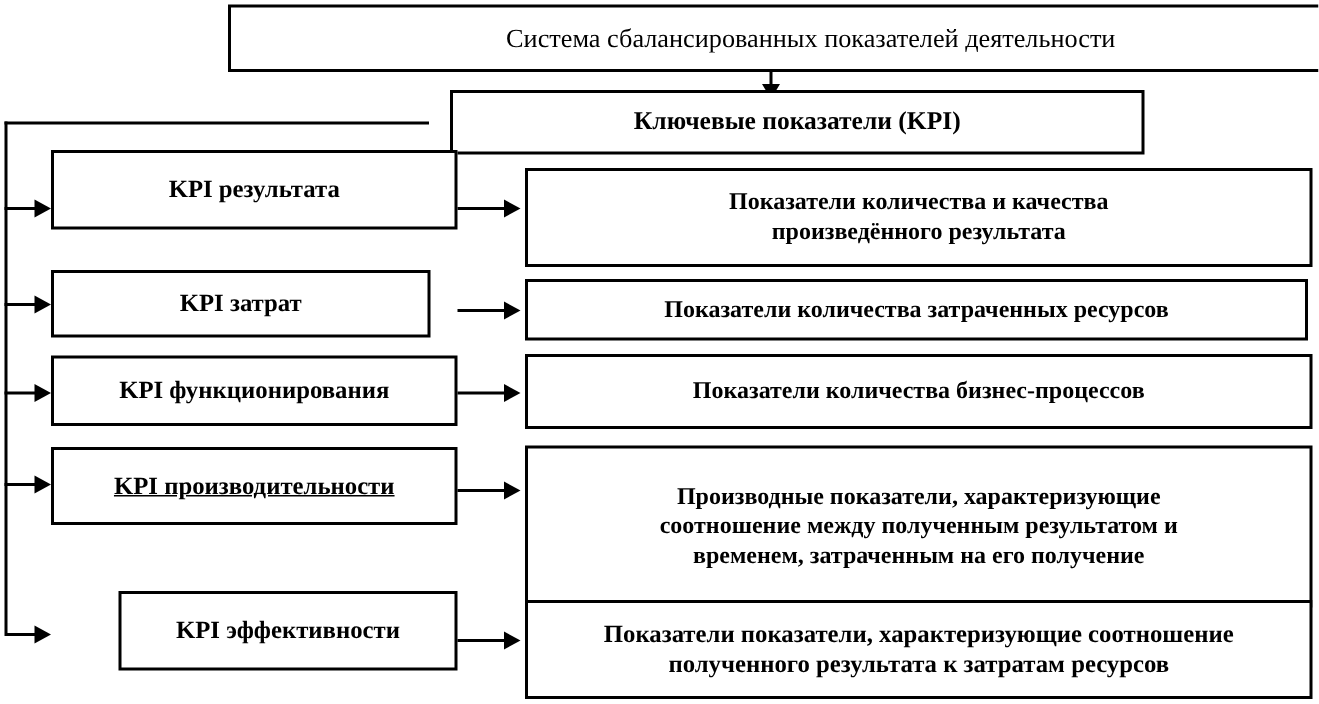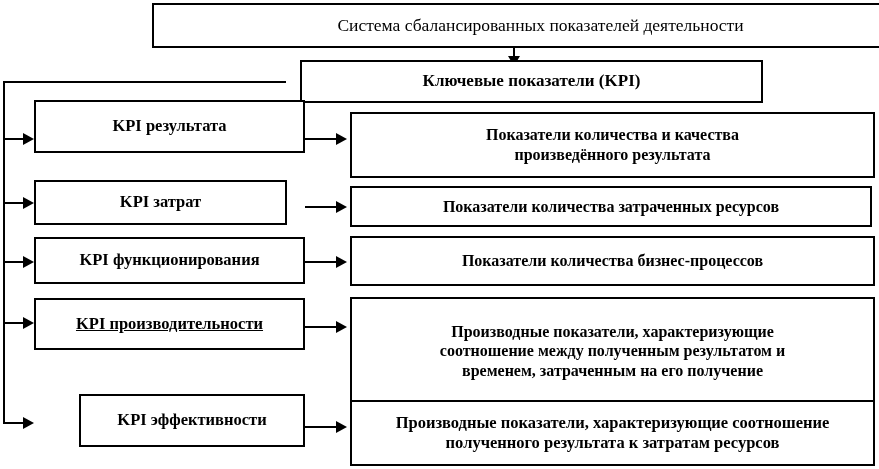--- a/index.html
+++ b/index.html
@@ -134,17 +134,17 @@
   </div>
 
   <div class="line-h" style="left:3px; top:422px; width:22px;"></div>
   <div class="arrow-r" style="left:23px; top:417px;"></div>
   <div class="box t-left" style="left:50px; top:394px; width:226px; height:53px;margin-left:29px;">
     <span class="txt">KPI эффективности</span>
   </div>
   <div class="line-h" style="left:305px; top:426px; width:32px;"></div>
   <div class="arrow-r" style="left:336px; top:421px;"></div>
   <div class="box t-right-b" style="left:350px; top:400px; width:525px; height:66px;">
-    <span class="txt">Производные показатели, характеризующие соотношение
+    <span class="txt">Показатели показатели, характеризующие соотношение
 полученного результата к затратам ресурсов</span>
   </div>
 
 </div>
 
 </body></html>

